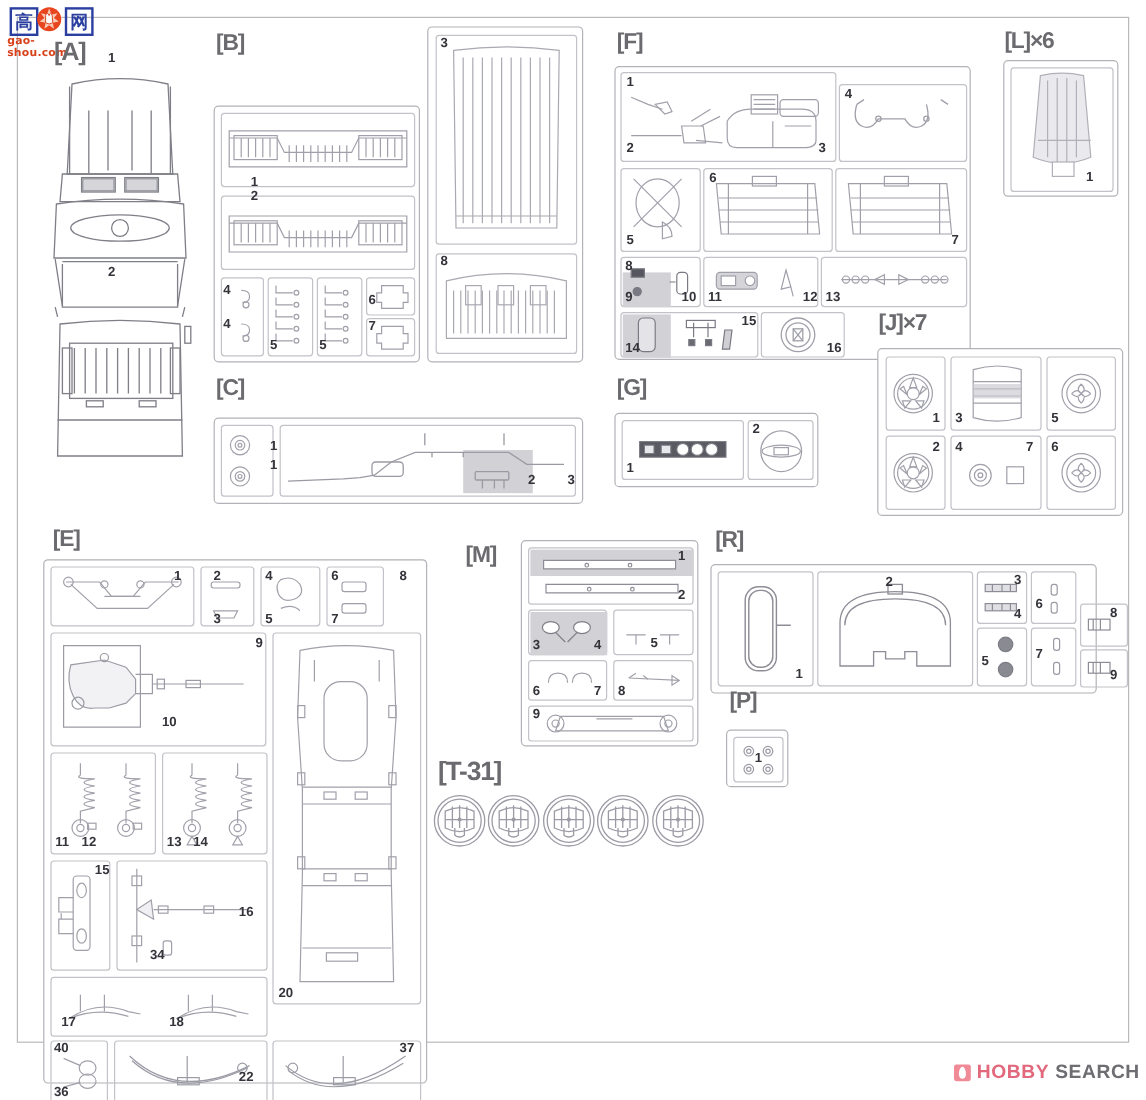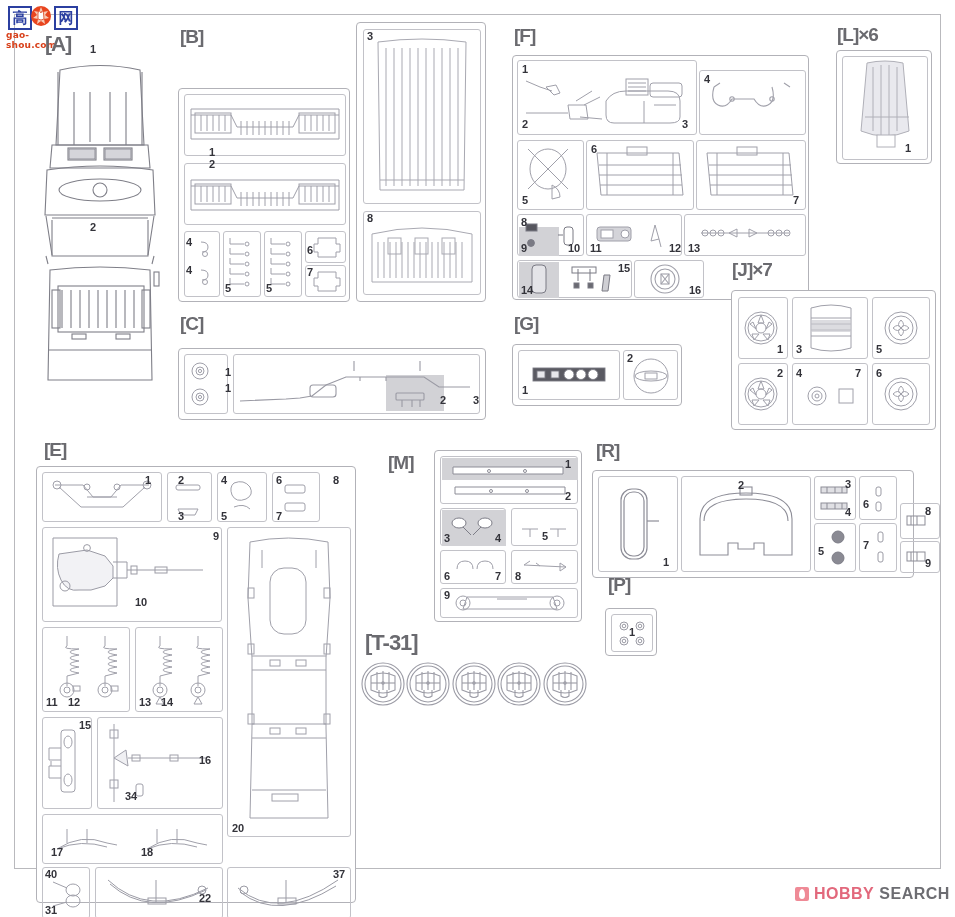--- a/index.html
+++ b/index.html
@@ -703,21 +703,21 @@
       <svg width="46" height="50" viewBox="0 0 46 50" style="position:absolute;left:0;top:0">
         <g fill="none" stroke="#a0a0aa" stroke-width="1">
           <path d="M10 14 L24 20"></path>
             <ellipse cx="30" cy="22" rx="7" ry="6"></ellipse>
           <path d="M10 38 L24 34"></path>
             <ellipse cx="30" cy="33" rx="7" ry="6"></ellipse>
         </g>
       </svg>
     </div>
     <div class="pn" style="left:8px;top:402px;">40</div>
-    <div class="pn" style="left:8px;top:438px;">31</div>
+    <div class="pn" style="left:8px;top:438px;">36</div>
 
     <div class="cell" style="left:58px;top:400px;width:128px;height:52px;">
       <svg width="126" height="50" viewBox="0 0 126 50" style="position:absolute;left:0;top:0">
         <g fill="none" stroke="#9b9ba5" stroke-width="1">
           <path d="M12 12 q40 38 100 8"></path>
           <path d="M14 16 q38 34 96 6"></path>
           <rect x="52" y="30" width="18" height="6"></rect>
           <path d="M60 12 L60 34"></path>
           <circle cx="106" cy="22" r="4"></circle>
         </g>

